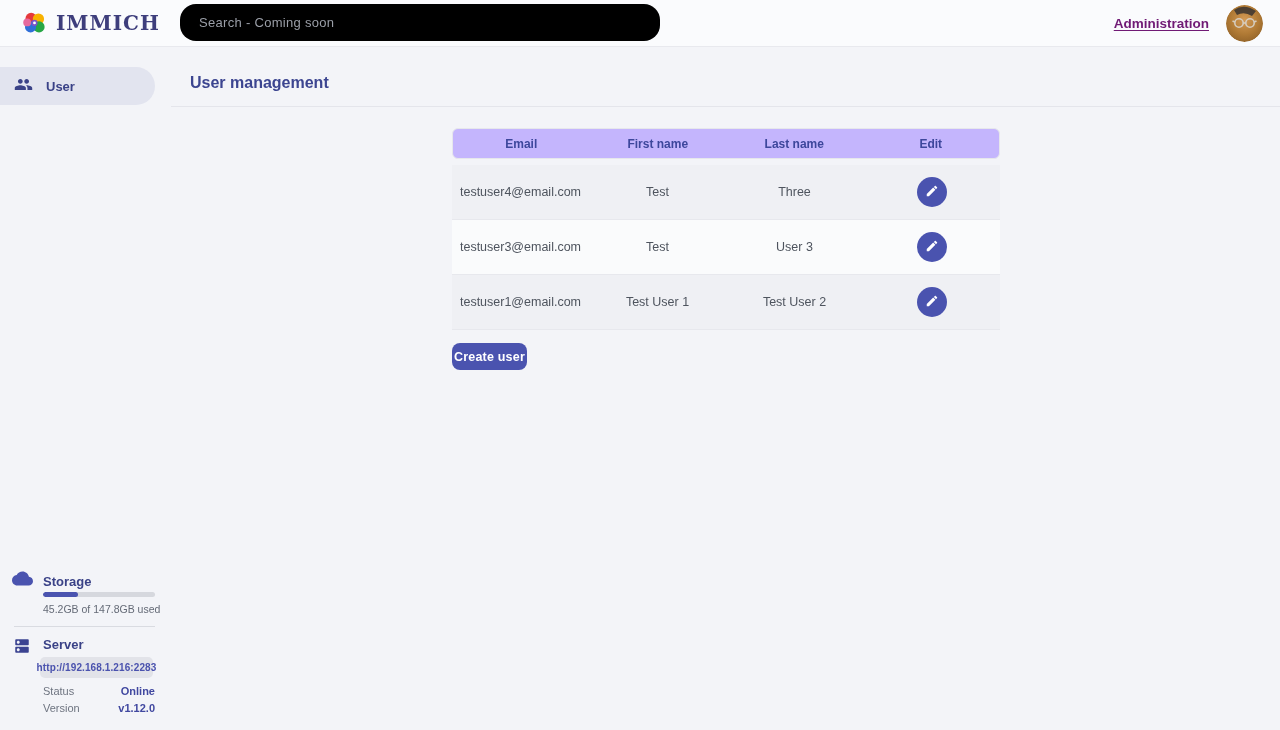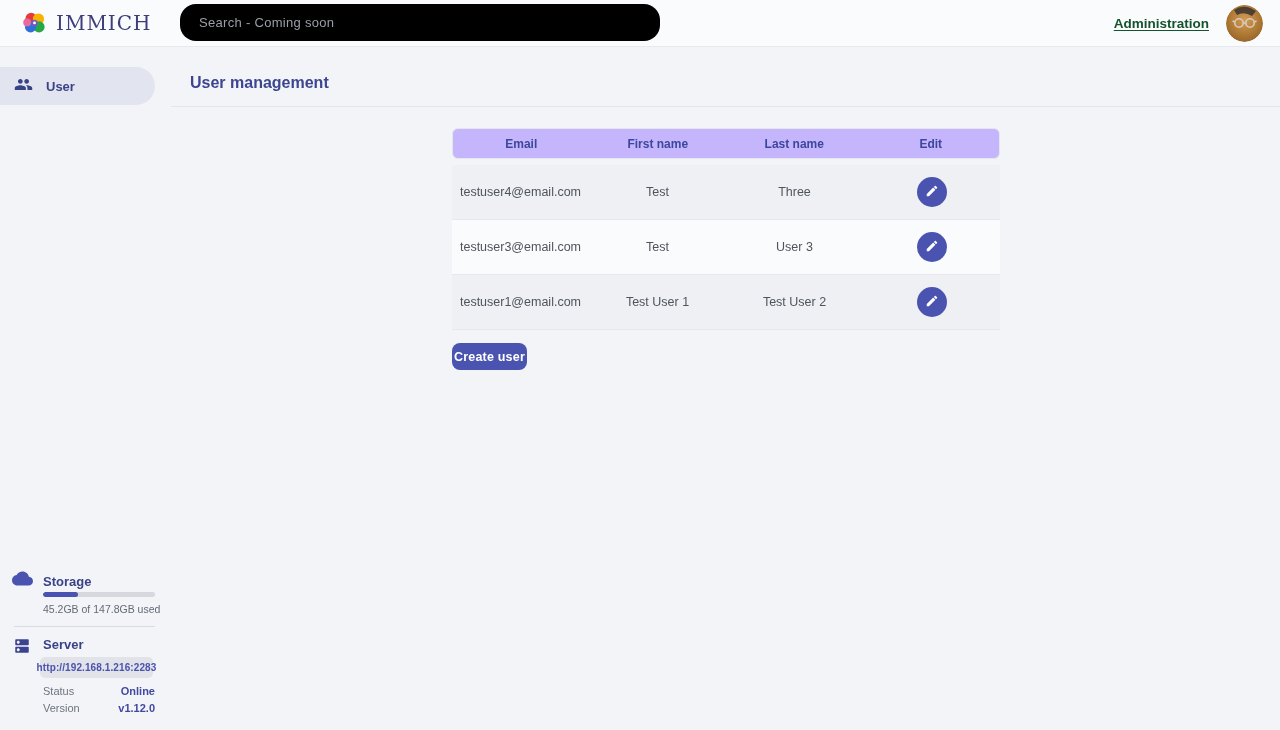--- a/index.html
+++ b/index.html
@@ -19,21 +19,21 @@
     display: flex; align-items: center;
   }
   .brand { display: flex; align-items: center; margin-left: 21px; }
   .brand svg { display: block; }
   .wordmark {
     font-family: "DejaVu Serif", serif;
     font-size: 20px;
     letter-spacing: 1px;
     color: #3e3e7c;
     margin-left: 8px;
-    font-weight: 400;
+    font-weight: 700;
   }
   .searchbar {
     position: absolute; left: 180px; top: 4px;
     width: 480px; height: 37px;
     background: #000000;
     border-radius: 16px;
     display: flex; align-items: center;
   }
   .searchbar input {
     width: 100%; height: 100%;
@@ -41,21 +41,21 @@
     padding-left: 19px;
     font-family: "Liberation Sans", sans-serif;
     font-size: 13px; color: #5f6572;
   }
   .searchbar input::placeholder { color: #9b9fa8; letter-spacing: 0.3px; }
   .topbar-right {
     margin-left: auto; display: flex; align-items: center;
     gap: 17px; margin-right: 17px;
   }
   .admin-link {
-    font-size: 13.5px; font-weight: 700; color: #14532d;
+    font-size: 13.5px; font-weight: 700; color: #701a75;
     text-decoration: underline; text-underline-offset: 2px;
     cursor: pointer;
   }
   .avatar {
     width: 37px; height: 37px; border-radius: 50%;
     overflow: hidden; cursor: pointer; flex: 0 0 auto;
   }
   .avatar svg { display: block; }
 
   

